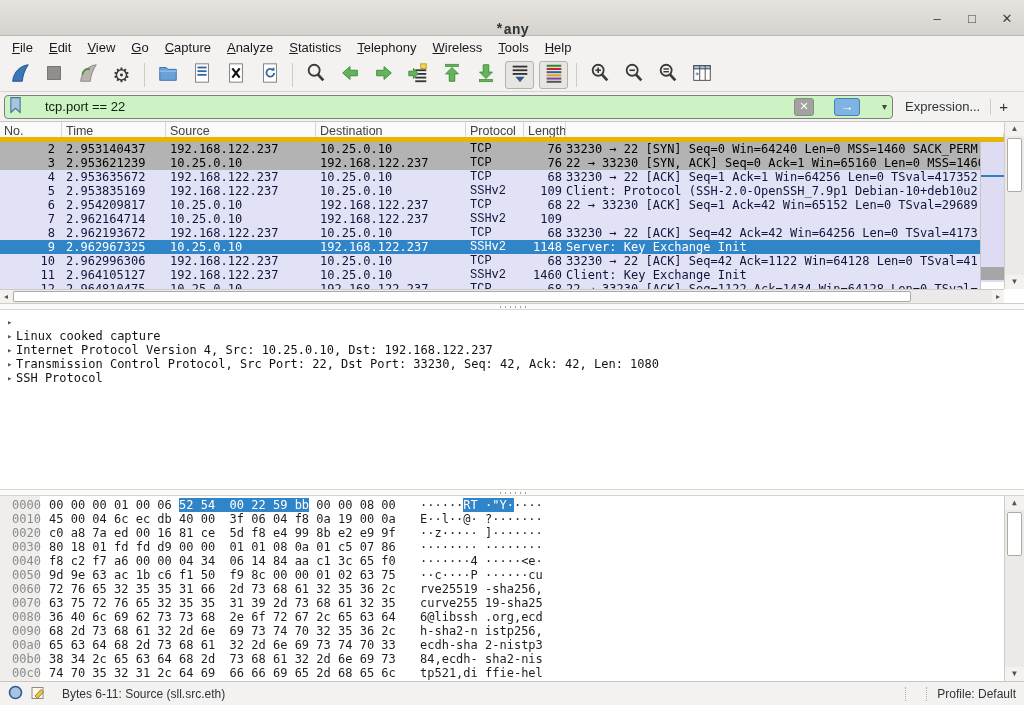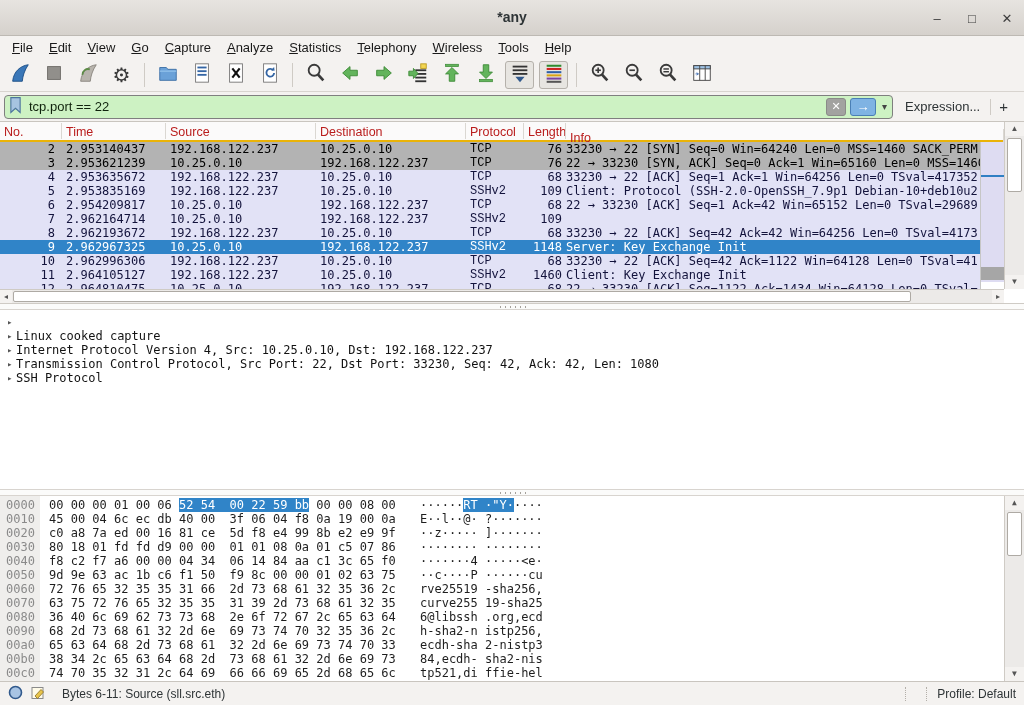--- a/index.html
+++ b/index.html
@@ -2,22 +2,22 @@
 <html><head>
 <meta charset="utf-8">
 <style>
   * { box-sizing: border-box; margin: 0; padding: 0; }
   html,body { width:1024px; height:705px; overflow:hidden; background:#fff;
     font-family:"Liberation Sans", sans-serif; }
 
   
   .titlebar { height:36px; background:linear-gradient(#e7e4e0,#d5d1cc);
     border-bottom:1px solid #bdb9b3; position:relative; }
-  .title { position:absolute; left:0; right:0; top:9px; text-align:center;
-    font-size:14px; font-weight:700; color:#2e3436; }
+  .title { position:absolute; left:0; right:0; top:22px; text-align:center;
+    font-size:14px; font-weight:700; color:#2e3436;font-family:Liberation Mono, monospace; }
   .win-controls { position:absolute; right:10px; top:0; height:36px;
     display:flex; align-items:center; gap:21px; color:#3d3d3d; }
   .win-btn { width:14px; text-align:center; font-size:13px; cursor:default; }
 
   
   .menubar { height:22px; background:#f4f2f0; display:flex; align-items:center;
     padding-left:4px; font-size:13px; color:#1a1a1a; }
   .menu-item { display:inline-block; padding:2px 8px; }
   .menu-item::first-letter { text-decoration:underline; }
 
@@ -27,40 +27,40 @@
   .tbtn { width:29px; height:28px; display:flex; align-items:center;
     justify-content:center; border:1px solid transparent; }
   .tbtn.pressed { background:#e7e5e1; border:1px solid #b5b1ab; border-radius:3px; }
   .tsep { width:1px; height:24px; background:#cfcbc5; margin:0 3px; }
   .gear-glyph { font-size:20px; color:#3a3a3a; line-height:1; }
 
   
   .filterbar { height:30px; background:#f4f2f0; border-bottom:1px solid #c9c5bf;
     display:flex; align-items:center; padding:0 8px 0 4px; }
   .filter-field { flex:1; height:24px; background:#cdf2c3; border:1px solid #7f7f7f;
-    border-radius:4px; display:flex; align-items:center; padding:0 3px 0 4px; gap:4px; }
+    border-radius:4px; display:flex; align-items:center; padding:0 3px 0 4px; gap:20px; }
   .filter-text { flex:1; font-size:13px; color:#10230d; padding-left:3px;
     white-space:pre; overflow:hidden; }
   .fbtn-clear { width:20px; height:18px; background:#a2a2a0; border:1px solid #8a8a88;
     border-radius:3px; color:#fff; font-size:11px; display:flex; align-items:center;
     justify-content:center; }
   .fbtn-apply { width:26px; height:18px; background:#7fb3e3; border:1px solid #4a7fb5;
     border-radius:3px; color:#fff; font-size:13px; font-weight:700; display:flex;
     align-items:center; justify-content:center; }
   .fbtn-caret { color:#444; font-size:10px; padding:0 2px; }
   .expression-label { font-size:13px; color:#2e3436; margin:0 10px 0 12px; }
   .fsep { width:1px; height:16px; background:#cfcbc5; }
   .add-filter-btn { font-size:15px; color:#2e3436; padding:0 8px; }
 
   
   .packet-list { position:relative; height:182px; background:#fff;
     border-bottom:1px solid #cfcbc5; }
   .pl-header { display:flex; height:20px; background:#fbfafa;
-    border-bottom:2px solid #eab308; font-size:12.5px; color:#b91c1c;
-    width:1004px;align-items:center; }
+    border-bottom:5px solid #eab308; font-size:12.5px; color:#404040;
+    width:1004px; }
   .hcell { border-right:1px solid #dad7d2; padding:2px 0 0 4px; overflow:hidden;
     white-space:nowrap; }
   .w-no{width:62px;} .w-time{width:104px;} .w-src{width:150px;} .w-dst{width:150px;}
   .w-proto{width:58px;} .w-len{width:42px;} .w-info{flex:1;margin-top:11px;}
   .pl-rows { position:absolute; top:20px; left:0; right:44px; bottom:14px;
     overflow:hidden; font:12px "DejaVu Sans Mono", monospace; }
   .prow { display:flex; height:14px; line-height:14px; white-space:pre; }
   .c-no{width:62px; text-align:right; padding-right:7px;}
   .c-time{width:104px; padding-left:4px;}
   .c-src{width:150px; padding-left:4px;}
@@ -103,21 +103,21 @@
   .details { height:180px; background:#fff; border-bottom:1px solid #d8d4cf;
     padding-top:5px; font:12px "DejaVu Sans Mono", monospace; color:#121212; }
   .dline { display:flex; height:14px; line-height:14px; white-space:pre; }
   .expander { width:16px; padding-left:7px; color:#555; font-size:9px; }
 
   
   .hexpane { position:relative; height:185px; background:#fff; padding-top:2px;
     font:12px "DejaVu Sans Mono", monospace; color:#1e1e1e; }
   .offset-strip { position:absolute; left:0; top:0; bottom:0; width:40px; background:#efeeec; }
   .hexrow { position:relative; display:flex; height:14px; line-height:14px; white-space:pre; }
-  .off { width:40px; padding-left:6px; color:#8a8a8a; }
+  .off { width:40px; padding-left:12px; color:#8a8a8a; }
   .hx  { width:366px; padding-left:9px; white-space:pre; }
   .asc { padding-left:14px; white-space:pre; }
   .sel { background:#3084c8; color:#fff; }
   .hex-vscroll { position:absolute; top:0; right:0; bottom:0; width:20px;
     border-left:1px solid #cfcbc5; }
   .hex-vthumb { position:absolute; top:16px; left:2px; right:2px; height:44px;
     background:#fff; border:1px solid #aeaaa4; border-radius:2px; }
   .hex-vscroll .sb-arrow.bottom { position:absolute; bottom:0; left:0; right:0; }
 
   

